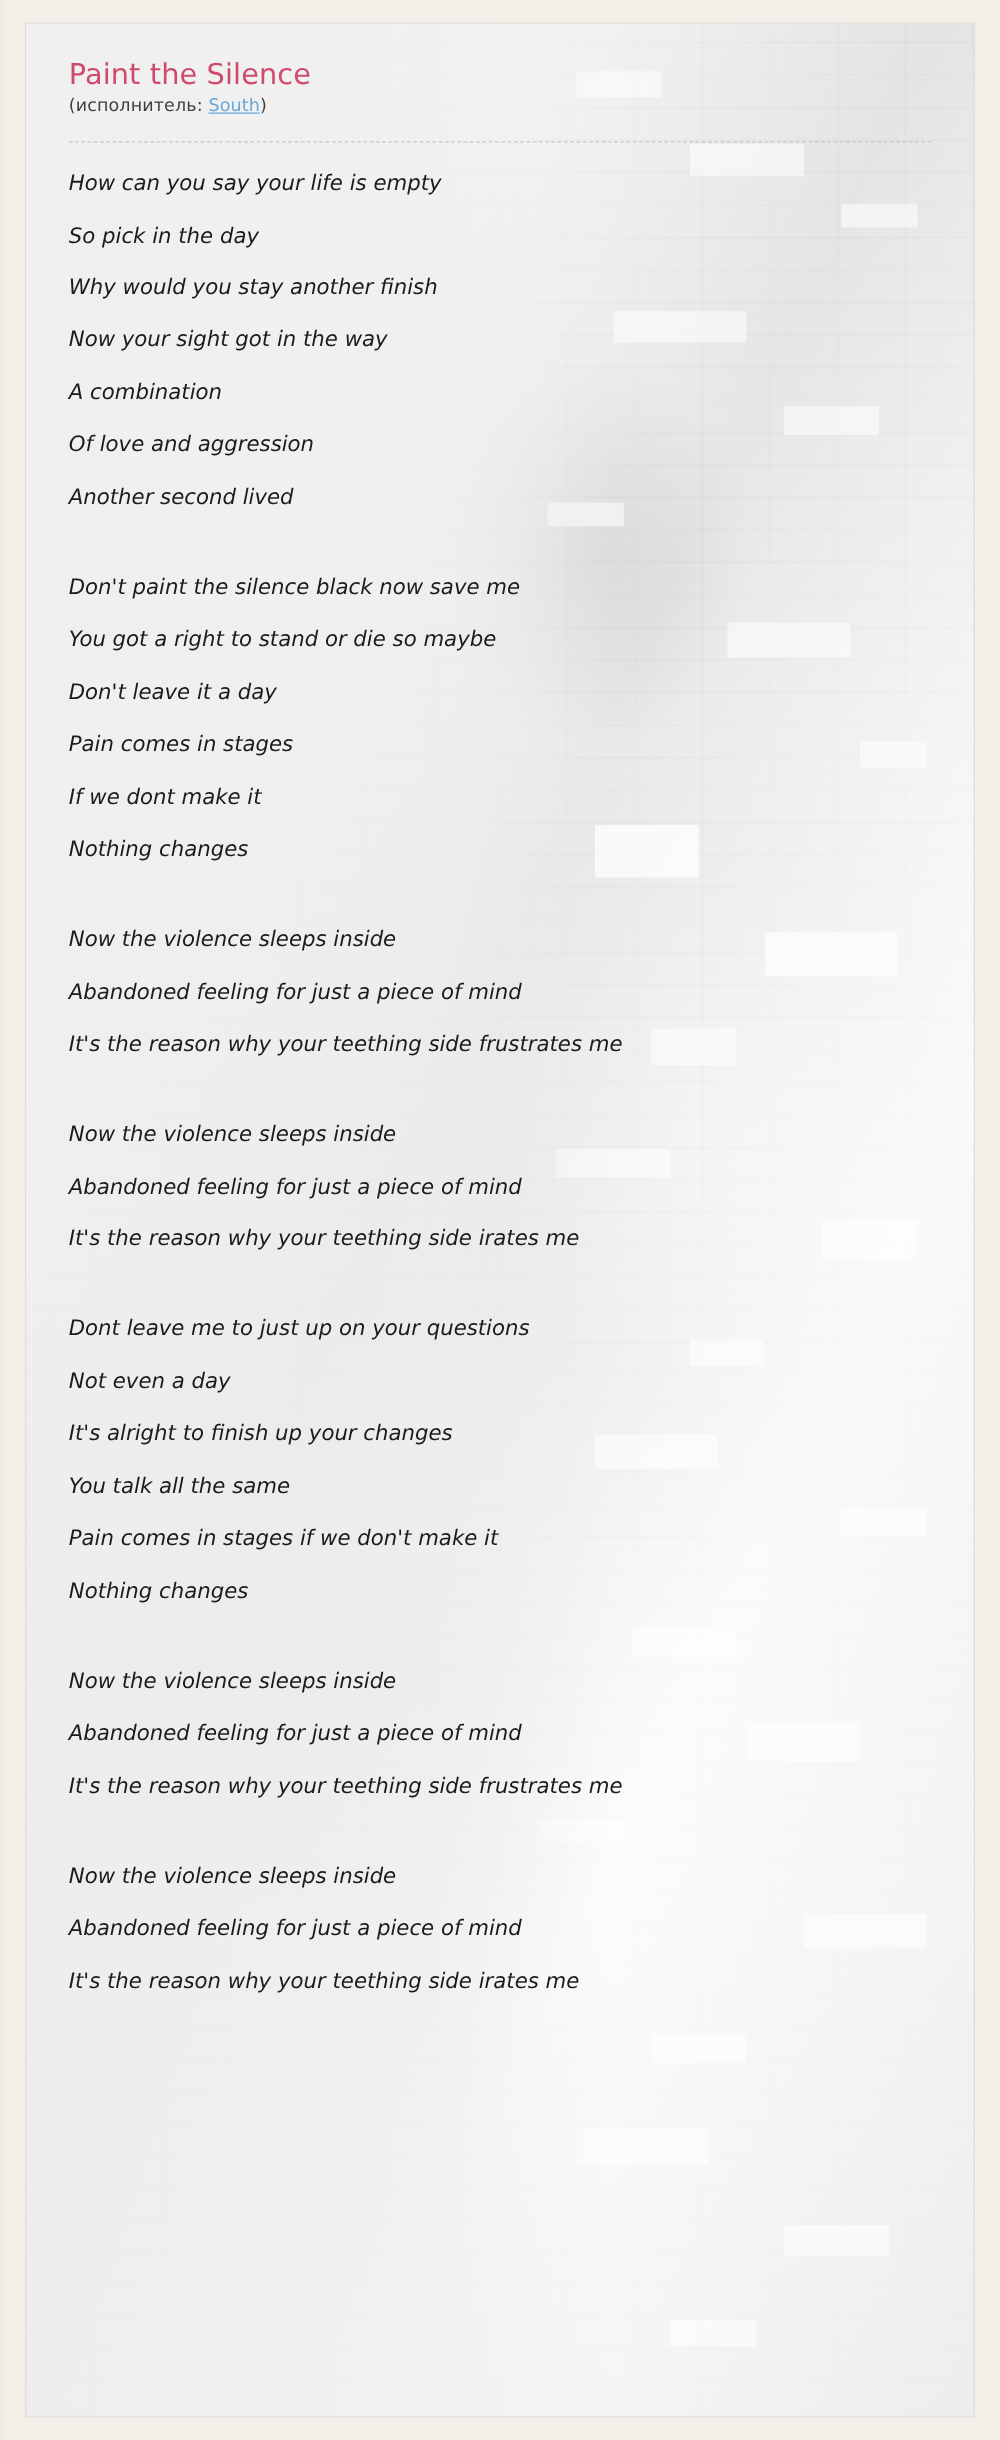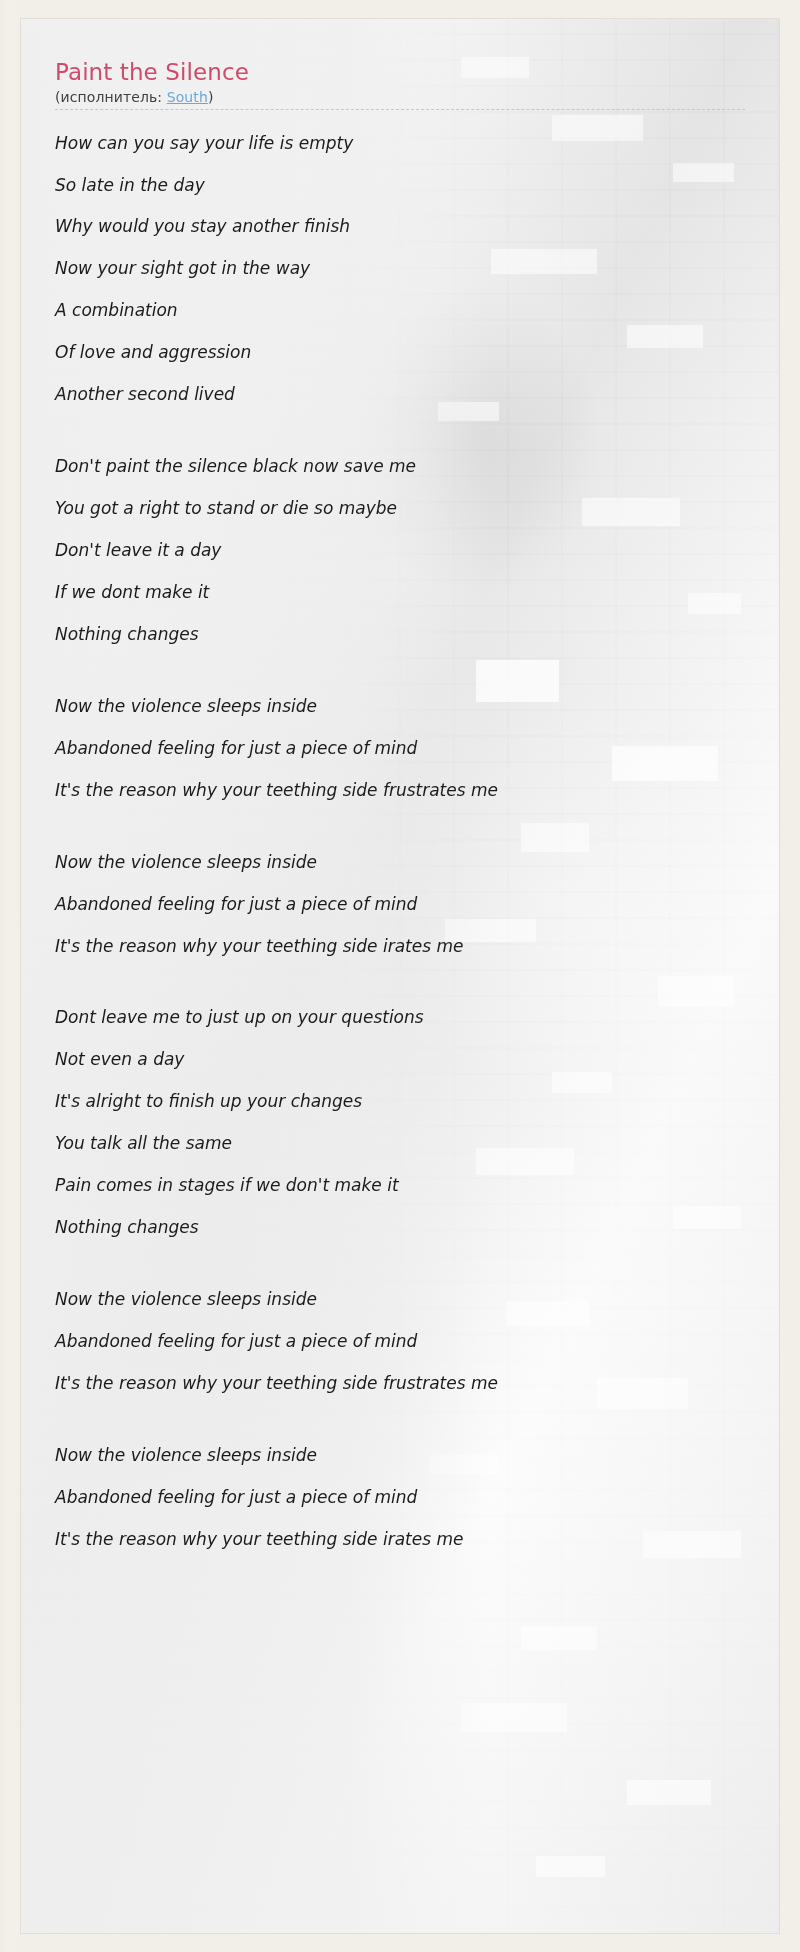--- a/index.html
+++ b/index.html
@@ -67,30 +67,30 @@
     pointer-events: none;
     background: linear-gradient(to right, rgba(238,238,238,0.90), rgba(238,238,238,0.72) 70%, rgba(238,238,238,0.0));
   }
 
   #content {
     position: relative;
     z-index: 2;
   }
 
   #song-title {
-    margin: 12px 0 2px 0;
+    margin: 0 0 2px 0;
     font-size: 23px;
     line-height: 1.2;
     font-weight: 400;
     color: #cf4b6c;
     letter-spacing: 0.1px;
   }
 
   #artist-line {
-    margin: 0 0 4px 0;
+    margin: 0 0 20px 0;
     font-size: 14px;
     color: #3f3f3f;
     letter-spacing: 0.1px;
   }
   #artist-link {
     color: #6aa8d8;
     text-decoration: underline;
     cursor: pointer;
   }
 
@@ -153,30 +153,31 @@
     <div id="content">
 
       <h1 id="song-title">Paint the Silence</h1>
 
       <div id="artist-line"><span>(исполнитель: </span><a id="artist-link">South</a><span>)</span></div>
 
       <div id="title-rule"></div>
 
       <div id="lyrics-body">
           <p class="lyric-line">How can you say your life is empty</p>
-          <p class="lyric-line">So late in the day</p>
+          <p class="lyric-line">So pick in the day</p>
           <p class="lyric-line">Why would you stay another finish</p>
           <p class="lyric-line">Now your sight got in the way</p>
           <p class="lyric-line">A combination</p>
           <p class="lyric-line">Of love and aggression</p>
           <p class="lyric-line">Another second lived</p>
           <div class="stanza-gap"></div>
           <p class="lyric-line">Don't paint the silence black now save me</p>
           <p class="lyric-line">You got a right to stand or die so maybe</p>
           <p class="lyric-line">Don't leave it a day</p>
+          <p class="lyric-line">Pain comes in stages</p>
           <p class="lyric-line">If we dont make it</p>
           <p class="lyric-line">Nothing changes</p>
           <div class="stanza-gap"></div>
           <p class="lyric-line">Now the violence sleeps inside</p>
           <p class="lyric-line">Abandoned feeling for just a piece of mind</p>
           <p class="lyric-line">It's the reason why your teething side frustrates me</p>
           <div class="stanza-gap"></div>
           <p class="lyric-line">Now the violence sleeps inside</p>
           <p class="lyric-line">Abandoned feeling for just a piece of mind</p>
           <p class="lyric-line">It's the reason why your teething side irates me</p>

